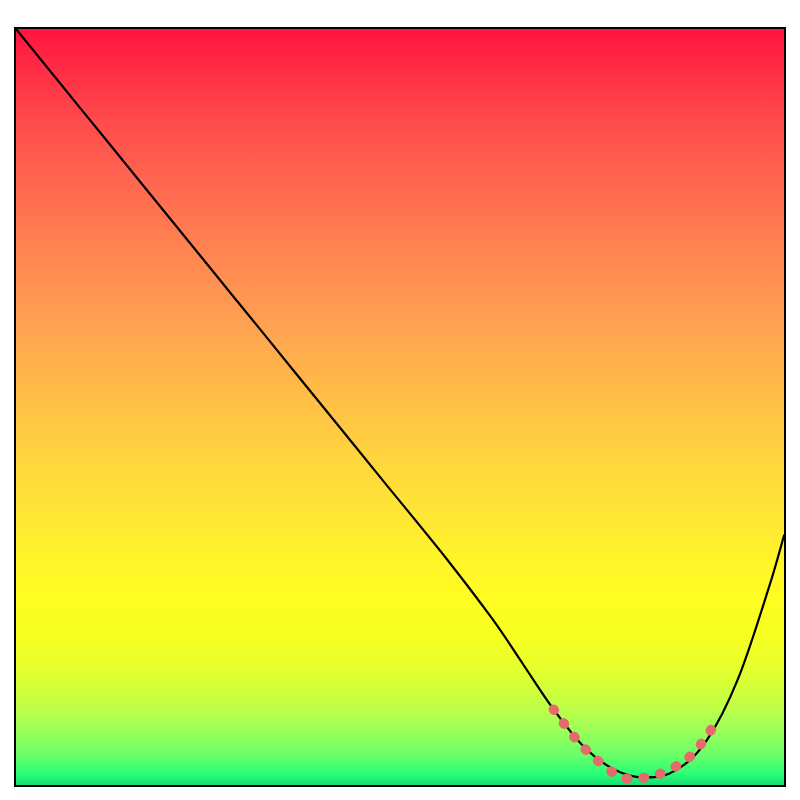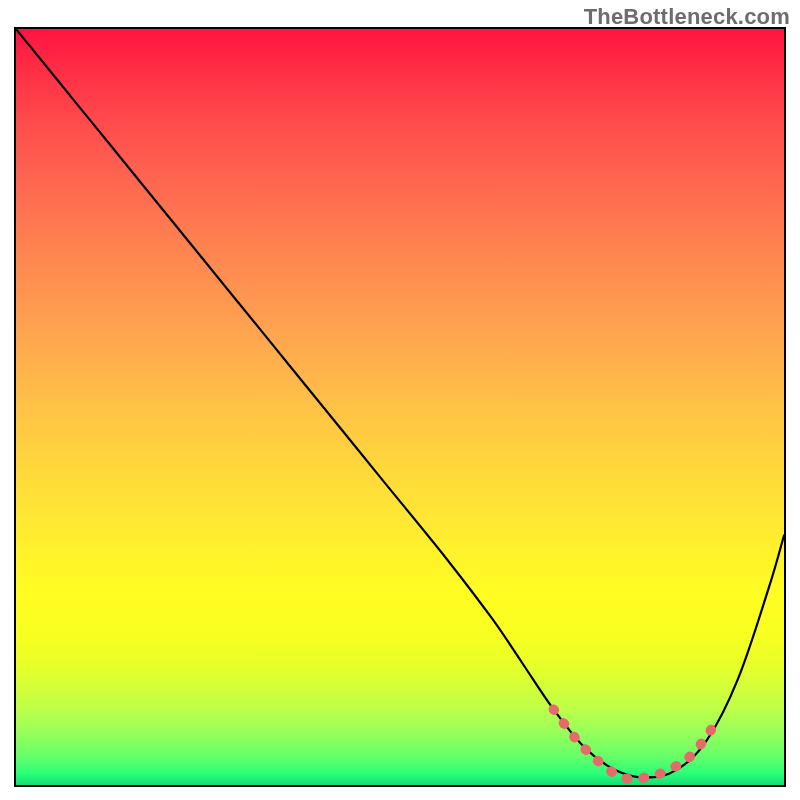--- a/index.html
+++ b/index.html
@@ -78,21 +78,20 @@
     top: 0;
     width: 100%;
     height: 100%;
   }
 </style>
 </head>
 <body>
 
 <div class="container">
 
-  <div class="watermark">TheBottleneck.com</div>
 
   <div class="plot-frame">
     <div class="plot-inner">
       <div class="gradient"></div>
       <svg class="curve" viewBox="0 0 768 756" preserveAspectRatio="none">
         <path id="curve-path" fill="none" stroke="#000000" stroke-width="2.2" stroke-linecap="round" stroke-linejoin="round" d="M 0.0 0.0 C 11.1 13.6, 39.3 48.4, 61.4 75.6 C 83.6 102.8, 100.8 124.0, 122.9 151.2 C 145.0 178.4, 162.2 199.6, 184.3 226.8 C 206.4 254.0, 223.6 275.2, 245.8 302.4 C 267.9 329.6, 285.1 350.8, 307.2 378.0 C 329.3 405.2, 346.5 426.4, 368.6 453.6 C 390.8 480.8, 410.7 504.7, 430.1 529.2 C 449.4 553.7, 462.3 570.6, 476.2 589.7 C 490.0 608.7, 495.8 618.7, 506.9 635.0 C 517.9 651.4, 526.5 665.4, 537.6 680.4 C 548.7 695.4, 557.3 707.3, 568.3 718.2 C 579.4 729.1, 588.0 735.4, 599.0 740.9 C 610.1 746.3, 618.7 748.4, 629.8 748.4 C 640.8 748.4, 649.4 747.7, 660.5 740.9 C 671.5 734.1, 680.1 727.0, 691.2 710.6 C 702.3 694.3, 710.9 677.4, 721.9 650.2 C 733.0 622.9, 744.3 585.3, 752.6 559.4 C 760.9 533.6, 765.2 516.0, 768.0 506.5"></path>
         <path id="marker-path" fill="none" stroke="#e56a6a" stroke-width="10" stroke-linecap="round" stroke-linejoin="round" stroke-dasharray="1 16" d="M 537.6 680.4 C 541.7 685.8, 552.3 701.1, 560.6 710.6 C 568.9 720.2, 575.4 726.5, 583.7 733.3 C 592.0 740.1, 598.4 745.7, 606.7 748.4 C 615.0 751.2, 621.5 749.8, 629.8 748.4 C 638.1 747.1, 644.5 745.0, 652.8 740.9 C 661.1 736.8, 667.5 733.9, 675.8 725.8 C 684.1 717.6, 694.7 701.0, 698.9 695.5"></path>
       </svg>
     </div>
   </div>

